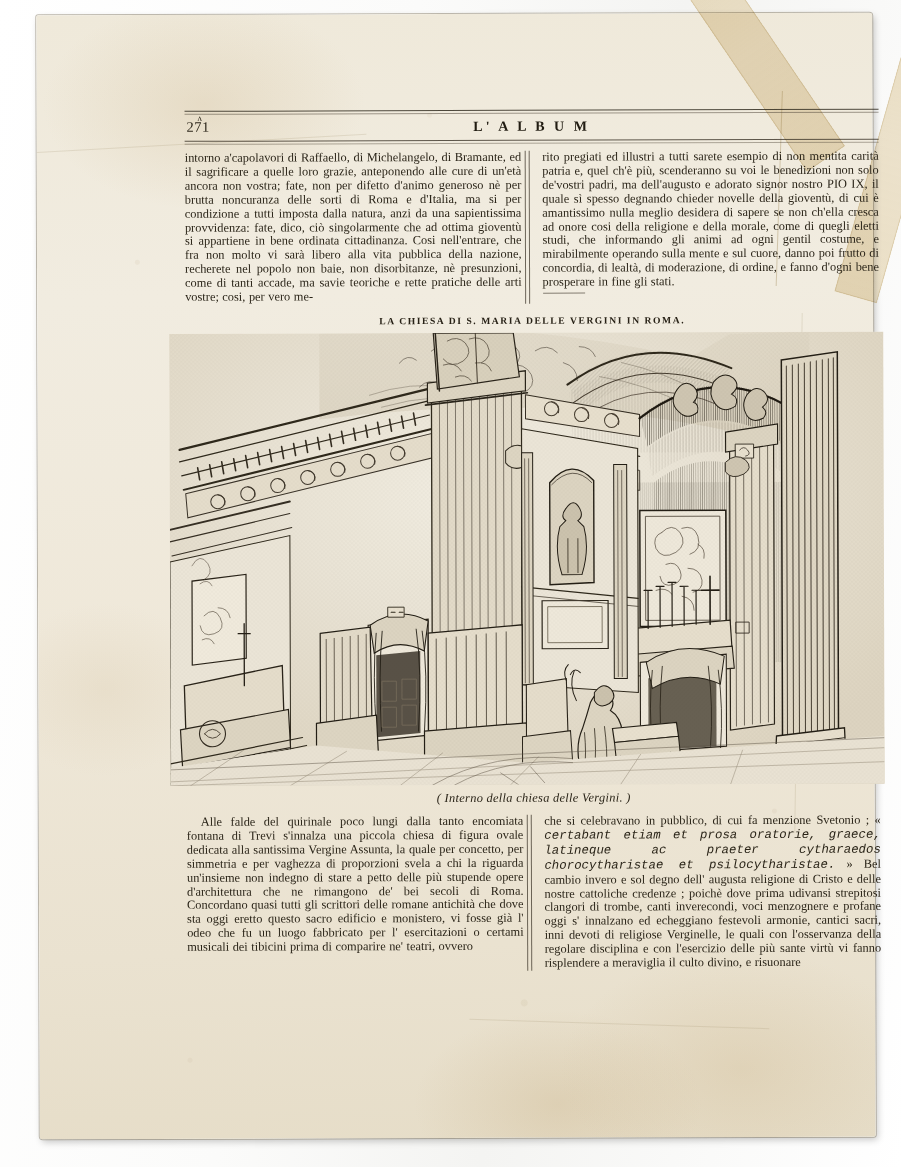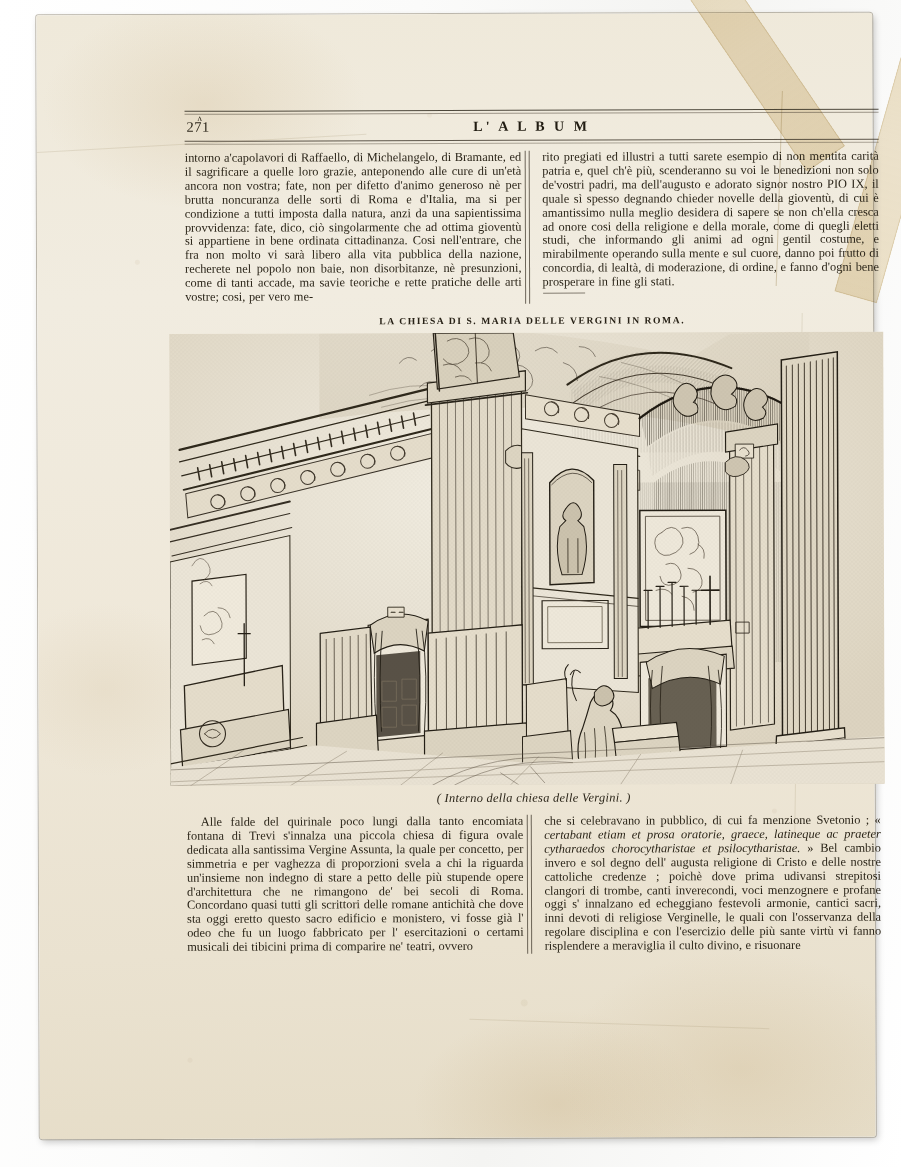--- a/index.html
+++ b/index.html
@@ -66,21 +66,21 @@
   
   .cols{position:relative;display:flex;gap:0;margin-top:7px;}
   .col{width:340px;}
   .col.left{padding-right:7px;}
   .col.right{padding-left:14px;}
   .colrule{position:absolute;left:340px;top:0;bottom:0;width:0;
       border-left:1.1px solid #3a3226;border-right:1.1px solid #3a3226;
       width:3px;opacity:.72;}
   .par{font-size:12.4px;line-height:13.9px;text-align:justify;color:#2a2418;
        hyphens:none;word-spacing:.4px;}
-  .par i{font-style:italic;}
+  .par i{font-style:italic;font-family:Liberation Mono, monospace;}
 
   
   #stub-rule{width:42px;border-top:1px solid #3a3226;opacity:.6;margin-top:3px;}
 
   
   #plate-heading{margin-top:11px;text-align:center;font-size:9.6px;letter-spacing:1.55px;
       font-weight:700;color:#272116;}
 
   
   #plate-wrap{position:relative;margin-top:7px;height:452px;}

